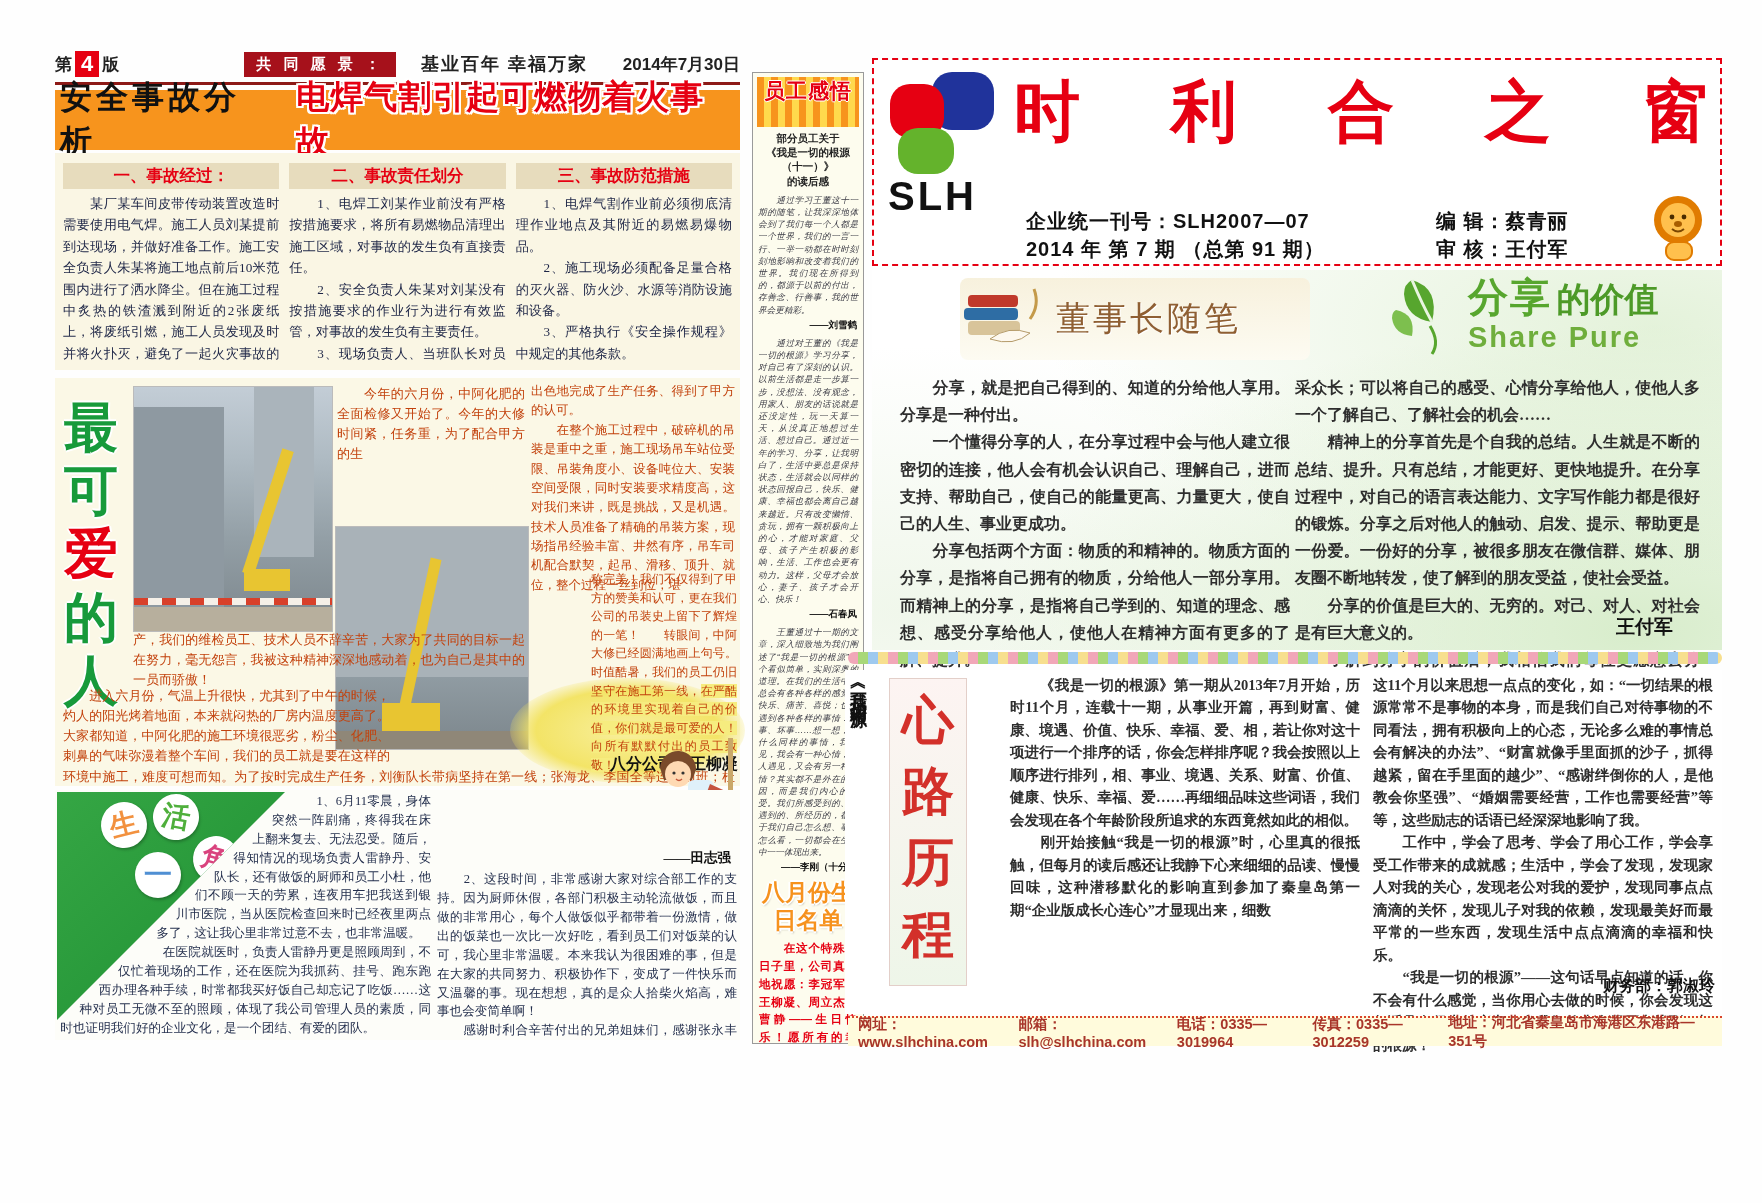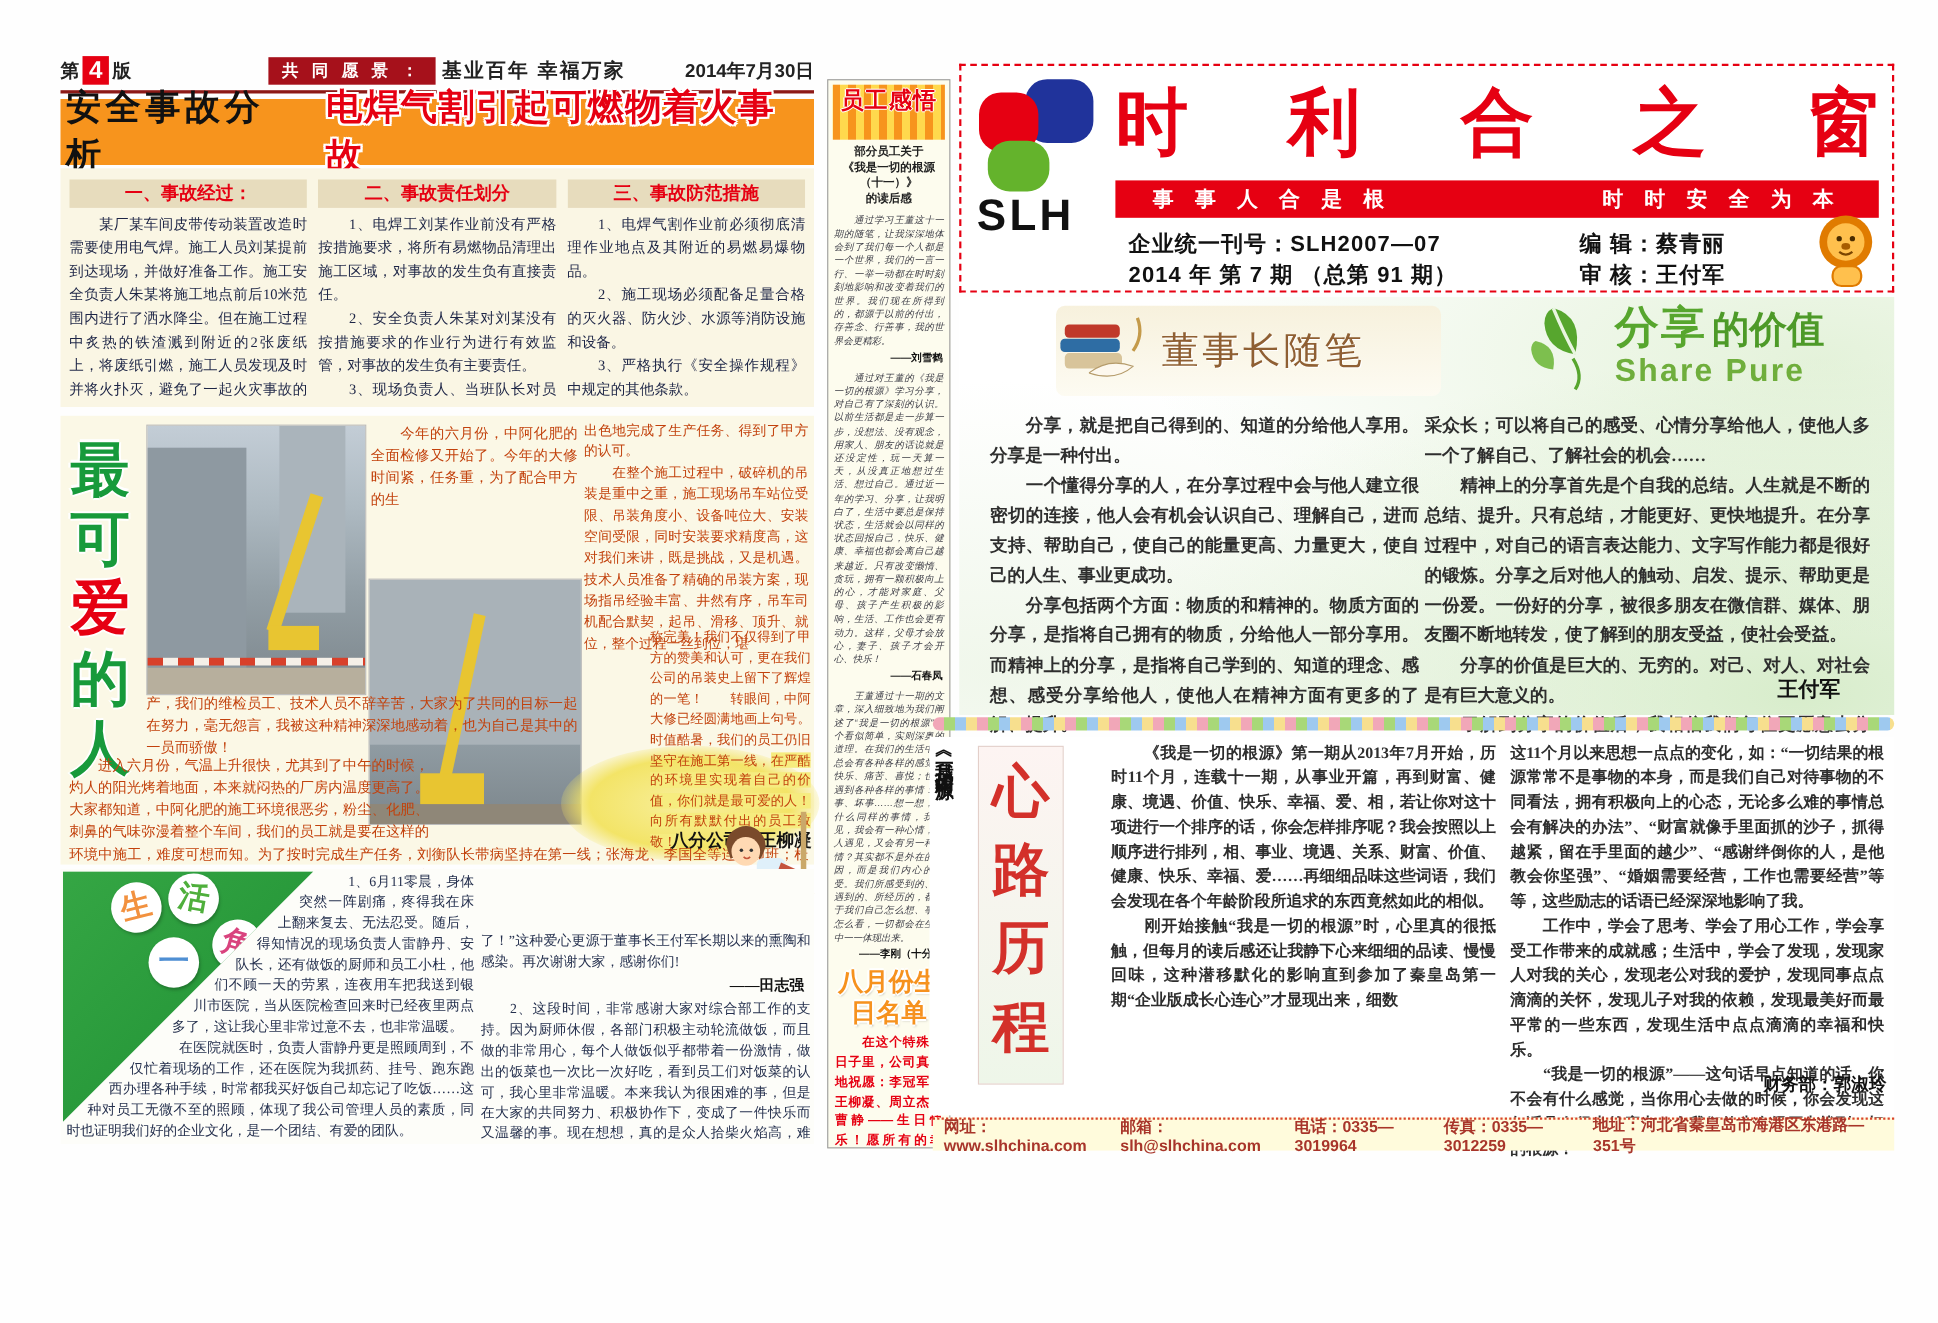--- a/index.html
+++ b/index.html
@@ -7,21 +7,21 @@
        font-family:"Liberation Sans","DejaVu Sans",sans-serif;color:#222;}
   .abs{position:absolute;}
   .pw{white-space:pre-wrap;}
   .serif{font-family:"Liberation Serif","DejaVu Serif",serif;}
   .just{text-align:justify;}
 
   
   .lp-header{left:55px;top:50px;width:685px;height:28px;display:flex;align-items:center;}
   .lp-pageno{display:flex;align-items:center;gap:3px;font-size:17px;font-weight:bold;}
   .lp-num{background:#e60012;color:#fff;font-size:22px;font-weight:bold;padding:0 6px;line-height:26px;}
-  .lp-motto{margin-left:125px;display:flex;align-items:center;gap:6px;}
+  .lp-motto{margin-left:125px;display:flex;align-items:center;gap:25px;}
   .lp-motto-label{background:#a6111b;color:#fff;font-size:15px;font-weight:bold;padding:3px 12px;letter-spacing:4px;}
   .lp-motto-text{font-size:18px;font-weight:bold;letter-spacing:2px;}
   .lp-date{margin-left:auto;font-size:17px;font-weight:bold;}
   .lp-rule{left:55px;top:82px;width:685px;height:3px;background:#8d1a17;}
 
   .banner{left:55px;top:90px;width:685px;height:60px;background:#f7941d;display:flex;align-items:center;padding:0 5px;box-sizing:border-box;}
   .banner-left{font-size:32px;font-weight:900;color:#111;letter-spacing:4px;}
   .banner-right{margin-left:22px;font-size:33px;font-weight:900;color:#e60012;letter-spacing:1px;
     text-shadow:-2px 0 #fff,2px 0 #fff,0 -2px #fff,0 2px #fff,-2px -2px #fff,2px 2px #fff,-2px 2px #fff,2px -2px #fff;}
 
@@ -207,21 +207,20 @@
       <span class="lc-circle" style="left:44px;top:10px;color:#f2913f;transform:rotate(-14deg);">生</span>
       <span class="lc-circle" style="left:96px;top:2px;color:#4faf3c;transform:rotate(10deg);">活</span>
       <span class="lc-circle" style="left:78px;top:60px;color:#4f8fd3;">一</span>
       <span class="lc-circle" style="left:136px;top:44px;color:#d9437e;transform:rotate(16deg);">角</span>
     </div>
     <span class="pw">　　1、6月11零晨，身体突然一阵剧痛，疼得我在床上翻来复去、无法忍受。随后，得知情况的现场负责人雷静丹、安队长，还有做饭的厨师和员工小杜，他们不顾一天的劳累，连夜用车把我送到银川市医院，当从医院检查回来时已经夜里两点多了，这让我心里非常过意不去，也非常温暖。
 　　在医院就医时，负责人雷静丹更是照顾周到，不仅忙着现场的工作，还在医院为我抓药、挂号、跑东跑西办理各种手续，时常都我买好饭自己却忘记了吃饭……这种对员工无微不至的照顾，体现了我公司管理人员的素质，同时也证明我们好的企业文化，是一个团结、有爱的团队。
 　　我们员工在外施工难免遇上身体的不适，能得到大家的照顾，让我非常感激，在这里向你们说声：“谢谢，你们辛苦</span>
   </div>
   <div class="lc-colR serif just">
-    <span class="pw">了！”这种爱心更源于董事长王付军长期以来的熏陶和感染。再次谢谢大家，感谢你们!</span>
     <div class="lc-sign">——田志强</div>
     <span class="pw">　　2、这段时间，非常感谢大家对综合部工作的支持。因为厨师休假，各部门积极主动轮流做饭，而且做的非常用心，每个人做饭似乎都带着一份激情，做出的饭菜也一次比一次好吃，看到员工们对饭菜的认可，我心里非常温暖。本来我认为很困难的事，但是在大家的共同努力、积极协作下，变成了一件快乐而又温馨的事。现在想想，真的是众人拾柴火焰高，难事也会变简单啊！
 　　感谢时利合辛苦付出的兄弟姐妹们，感谢张永丰提出的合理化建议，感谢裴经理的支持。谢谢你们，我爱你们!</span>
     
   </div>
 </div>
 
 <div class="abs strip">
   <div class="strip-head">
     <span>员工感悟</span>
@@ -248,24 +247,20 @@
     <div class="slh-q" style="left:0;top:12px;width:54px;height:54px;background:#e60012;"></div>
     <div class="slh-q" style="left:8px;top:56px;width:56px;height:46px;background:#64b32c;"></div>
   </div>
   <div class="slh-text">SLH</div>
   <div class="mast-title">
     <span>时</span>
     <span>利</span>
     <span>合</span>
     <span>之</span>
     <span>窗</span>
-  </div>
-  <div class="mast-slogan">
-    <span>事 事 人 合 是 根</span>
-    <span>时 时 安 全 为 本</span>
   </div>
   <div class="mast-info" style="left:152px;top:148px;">企业统一刊号：SLH2007—07</div>
   <div class="mast-info" style="left:152px;top:176px;">2014 年  第 7 期 （总第 91 期）</div>
   <div class="mast-info" style="left:562px;top:148px;">编 辑：蔡青丽</div>
   <div class="mast-info" style="left:562px;top:176px;">审 核：王付军</div>
   <svg class="abs" style="left:772px;top:132px;" width="70" height="72" viewBox="0 0 70 72">
     <circle cx="32" cy="28" r="24" fill="#e07b00"></circle>
     <circle cx="32" cy="28" r="17" fill="#ffc04d"></circle>
     <circle cx="26" cy="25" r="2.4" fill="#4a2c00"></circle>
       <circle cx="38" cy="25" r="2.4" fill="#4a2c00"></circle>

